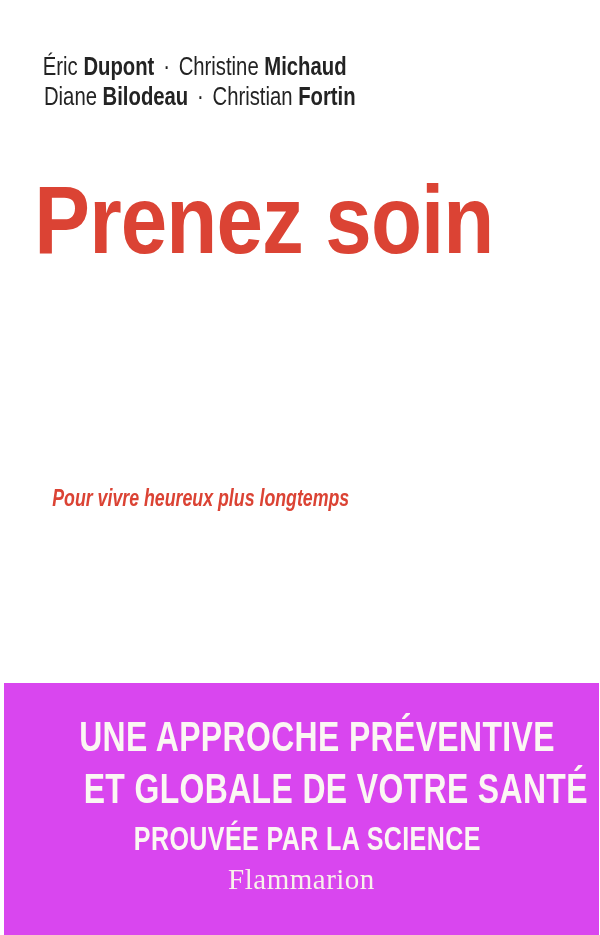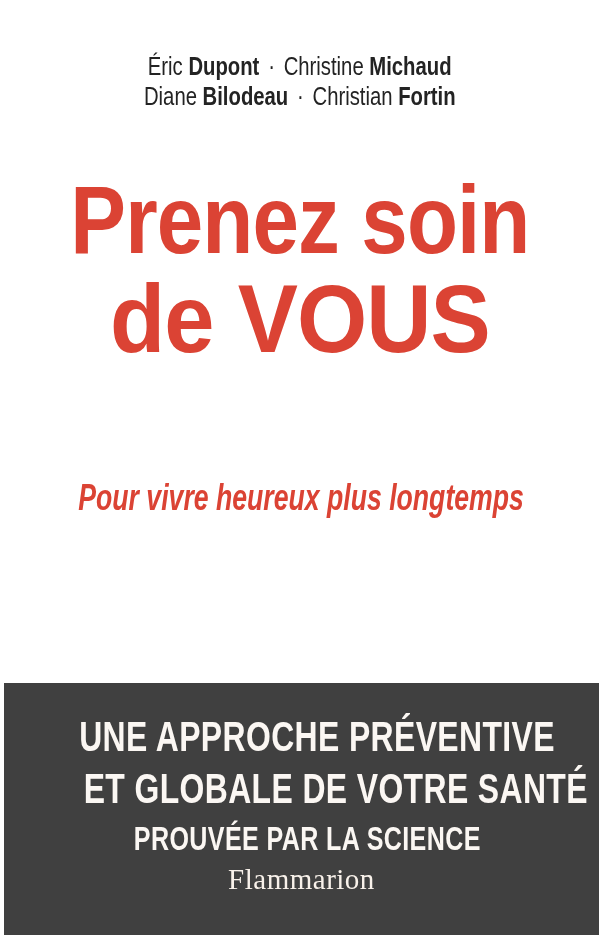--- a/index.html
+++ b/index.html
@@ -14,21 +14,21 @@
   .cover {
     position: relative;
     width: 600px;
     height: 935px;
     background: #ffffff;
   }
   .block {
     position: absolute;
     left: 0;
     width: 600px;
-    text-align: center;
+    text-align: left;
   }
   
   .cond {
     display: inline-block;
     white-space: nowrap;
     transform-origin: 50% 50%;
   }
   .sx94 { transform: scaleX(0.94); }
   .sx87 { transform: scaleX(0.87); }
   .sx84 { transform: scaleX(0.84); }
@@ -54,21 +54,21 @@
     font-size: 96px;
     line-height: 99px;
     font-weight: 700;
     color: #DB4334;
     letter-spacing: -1px;
   }
 
   
   .subtitle {
     top: 478px;
-    font-size: 36px;
+    font-size: 24px;
     line-height: 40px;
     font-weight: 700;
     font-style: italic;
     color: #DB4334;
   }
 
   
   .prefaces {
     top: 575px;
     font-size: 25px;
@@ -79,21 +79,21 @@
   }
   .prefaces .conj { font-weight: 400; }
 
   
   .banner {
     position: absolute;
     top: 683px;
     left: 4px;
     width: 595px;
     height: 252px;
-    background: #404040;
+    background: #d946ef;
     text-align: center;
     color: #FBF7F3;
   }
   .banner-line-big {
     font-size: 42px;
     line-height: 52px;
     font-weight: 700;
     letter-spacing: 0.5px;
   }
   .banner-pad { height: 28px; }
@@ -137,23 +137,20 @@
         <span class="fn">Christian</span>
         <span class="ln">Fortin</span>
       </span>
     </div>
   </div>
 
   <div class="block title">
     <div>
       <span class="cond sx87">Prenez soin</span>
     </div>
-    <div>
-      <span class="cond sx94">de VOUS</span>
-    </div>
   </div>
 
   <div class="block subtitle">
     <span class="cond sx74">Pour vivre heureux plus longtemps</span>
   </div>
 
 
   <div class="banner">
     <div class="banner-pad"></div>
     <div class="banner-line-big">

